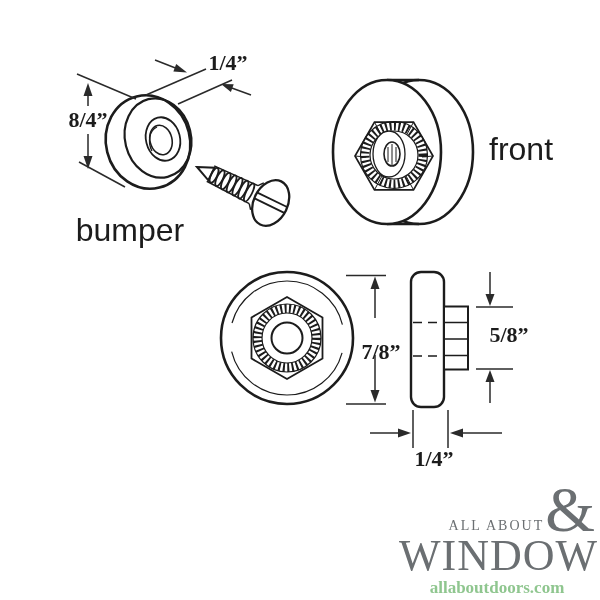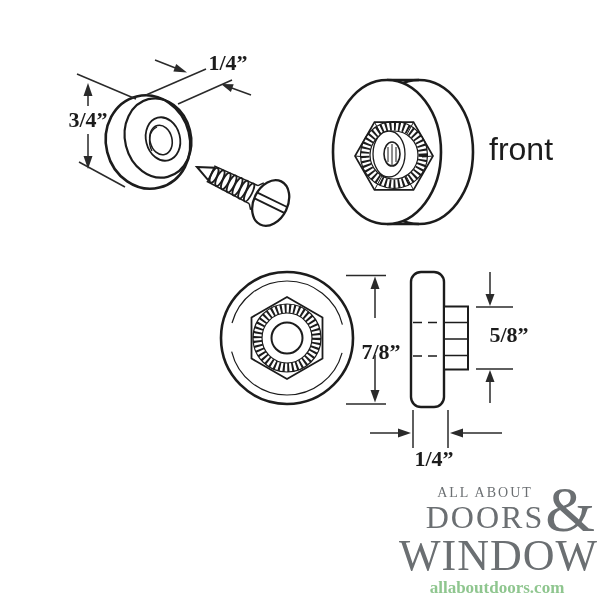--- a/index.html
+++ b/index.html
@@ -119,31 +119,31 @@
       <polygon points="375,276.5 370.5,289 379.5,289"></polygon>
       <polygon points="375,402.5 370.5,390 379.5,390"></polygon>
       <polygon points="490,306 485.5,294 494.5,294"></polygon>
       <polygon points="490,370 485.5,382 494.5,382"></polygon>
       <polygon points="411,433 398,428.5 398,437.5"></polygon>
       <polygon points="450,433 463,428.5 463,437.5"></polygon>
     </g>
   </svg>
 
   <div class="lbl dim" style="left:228px;top:63px;">1/4”</div>
-  <div class="lbl dim" style="left:88px;top:120px;">3/4”</div>
+  <div class="lbl dim" style="left:88px;top:120px;">8/4”</div>
+  <div class="lbl part" style="left:130px;top:230px;">bumper</div>
   <div class="lbl part" style="left:521px;top:149px;">front</div>
   <div class="lbl dim" style="left:381px;top:352px;">7/8”</div>
   <div class="lbl dim" style="left:509px;top:335px;">5/8”</div>
   <div class="lbl dim" style="left:434px;top:459px;">1/4”</div>
 
   <div class="logo" style="color: rgb(107, 111, 114);">
     <div class="logo-top">
       <div class="logo-text">
         <div class="logo-line1">ALL ABOUT</div>
-        <div class="logo-line2">DOORS</div>
       </div>
       <div class="logo-amp">&amp;</div>
     </div>
     <div class="logo-line3">WINDOWS</div>
     <div class="logo-site" style="color: rgb(143, 198, 143);">allaboutdoors.com</div>
   </div>
 
 </div>
 
 </body></html>

